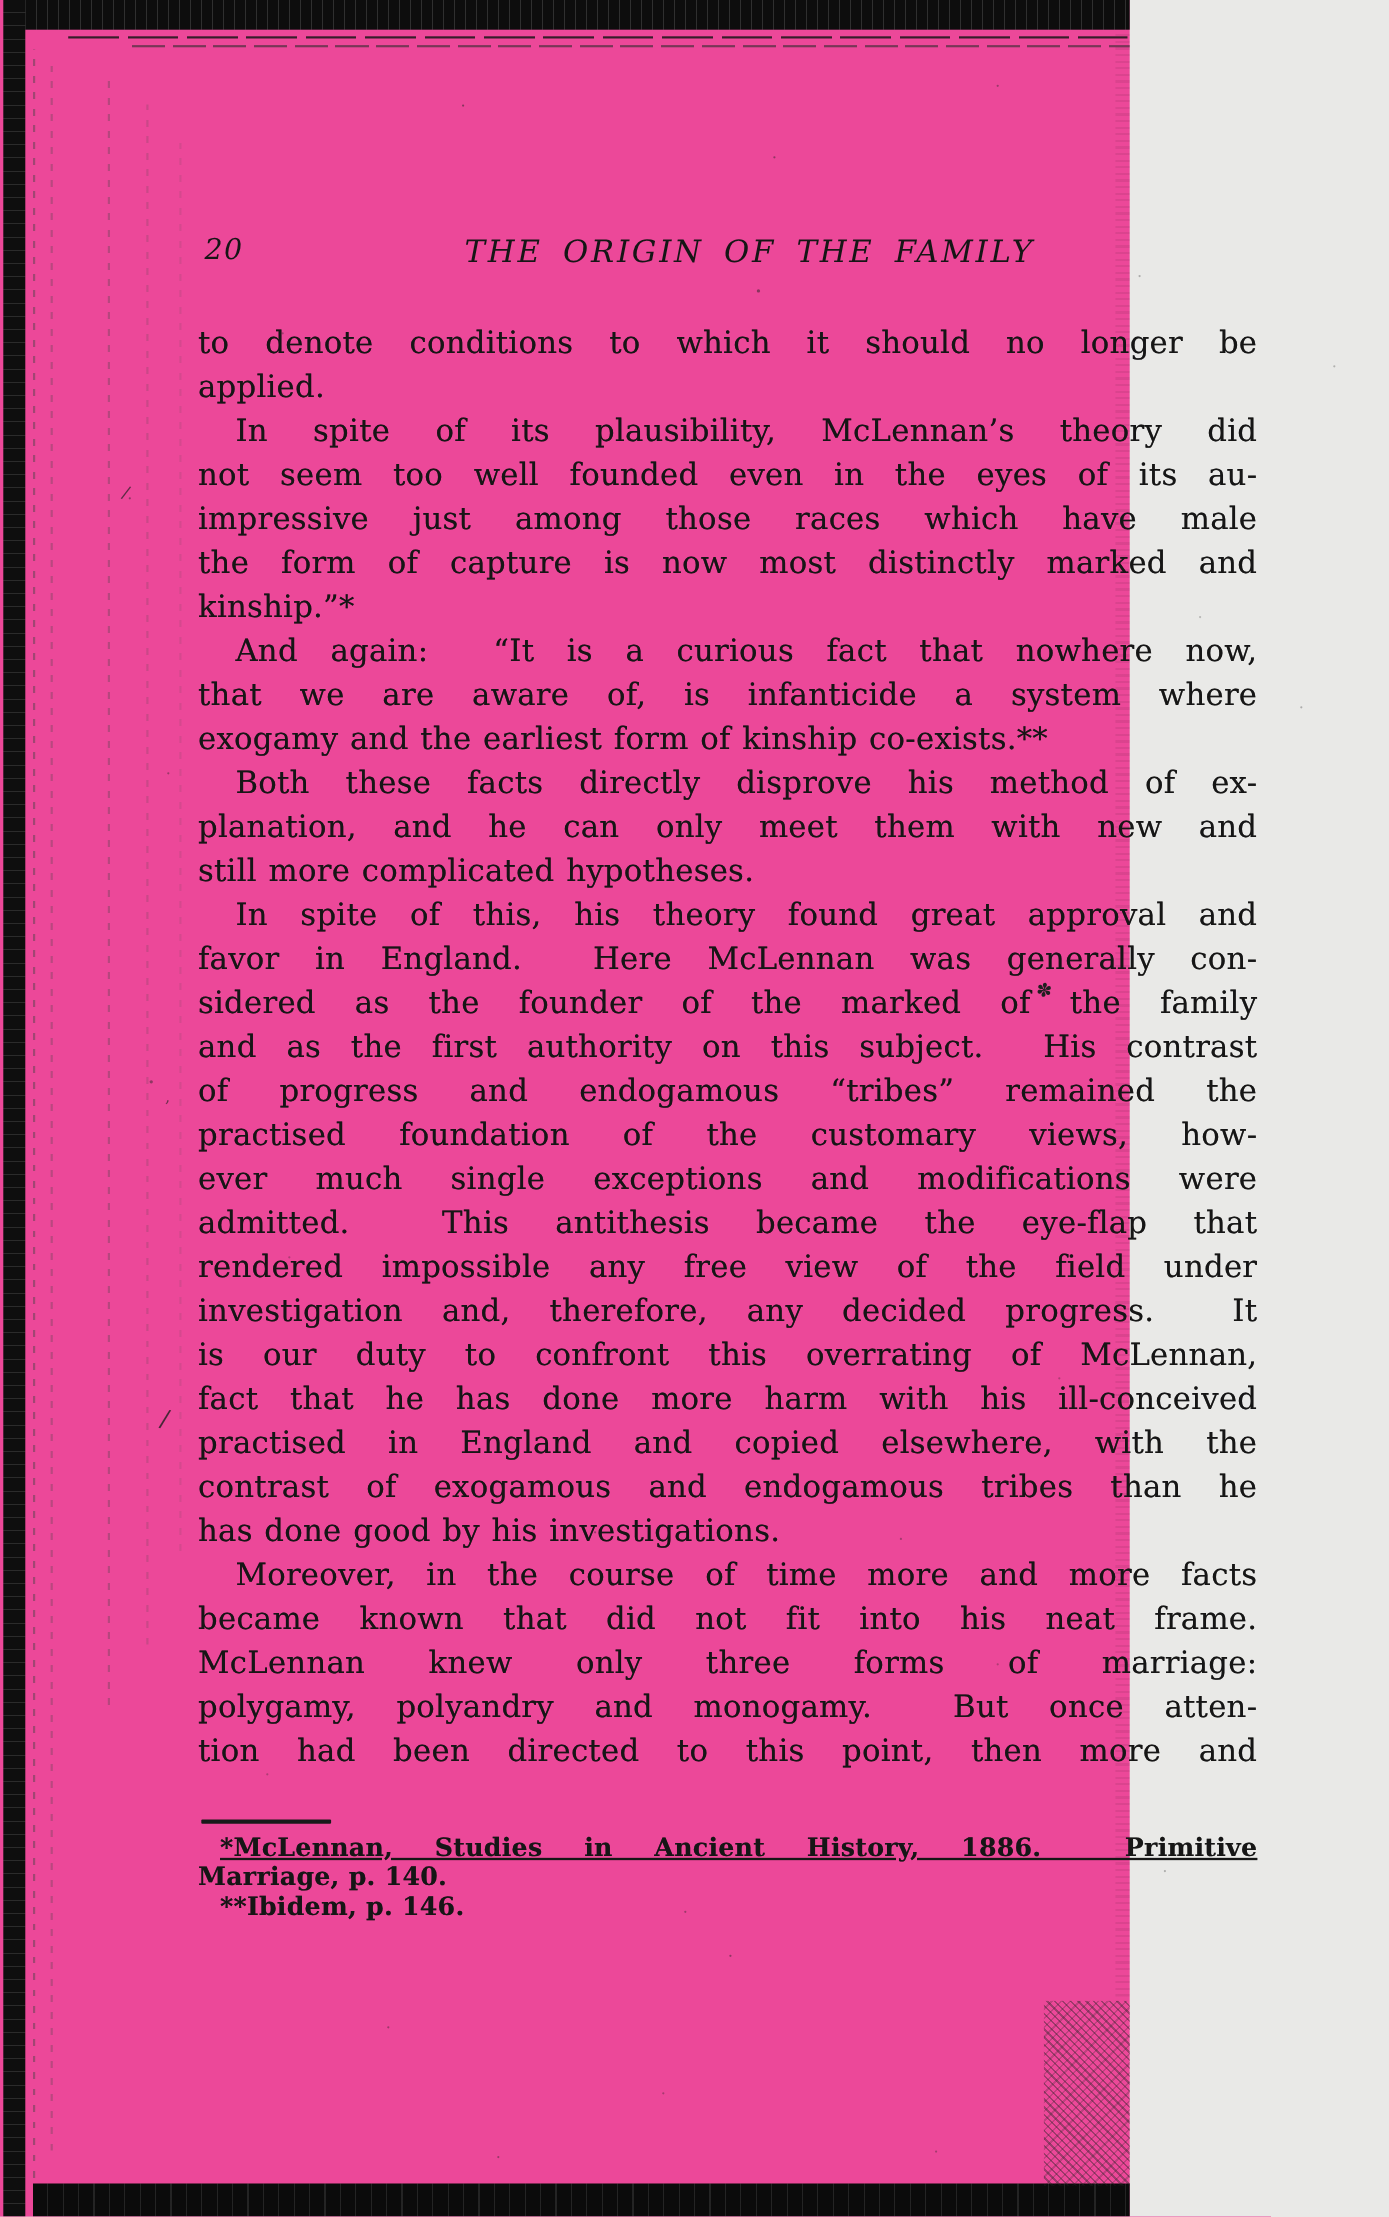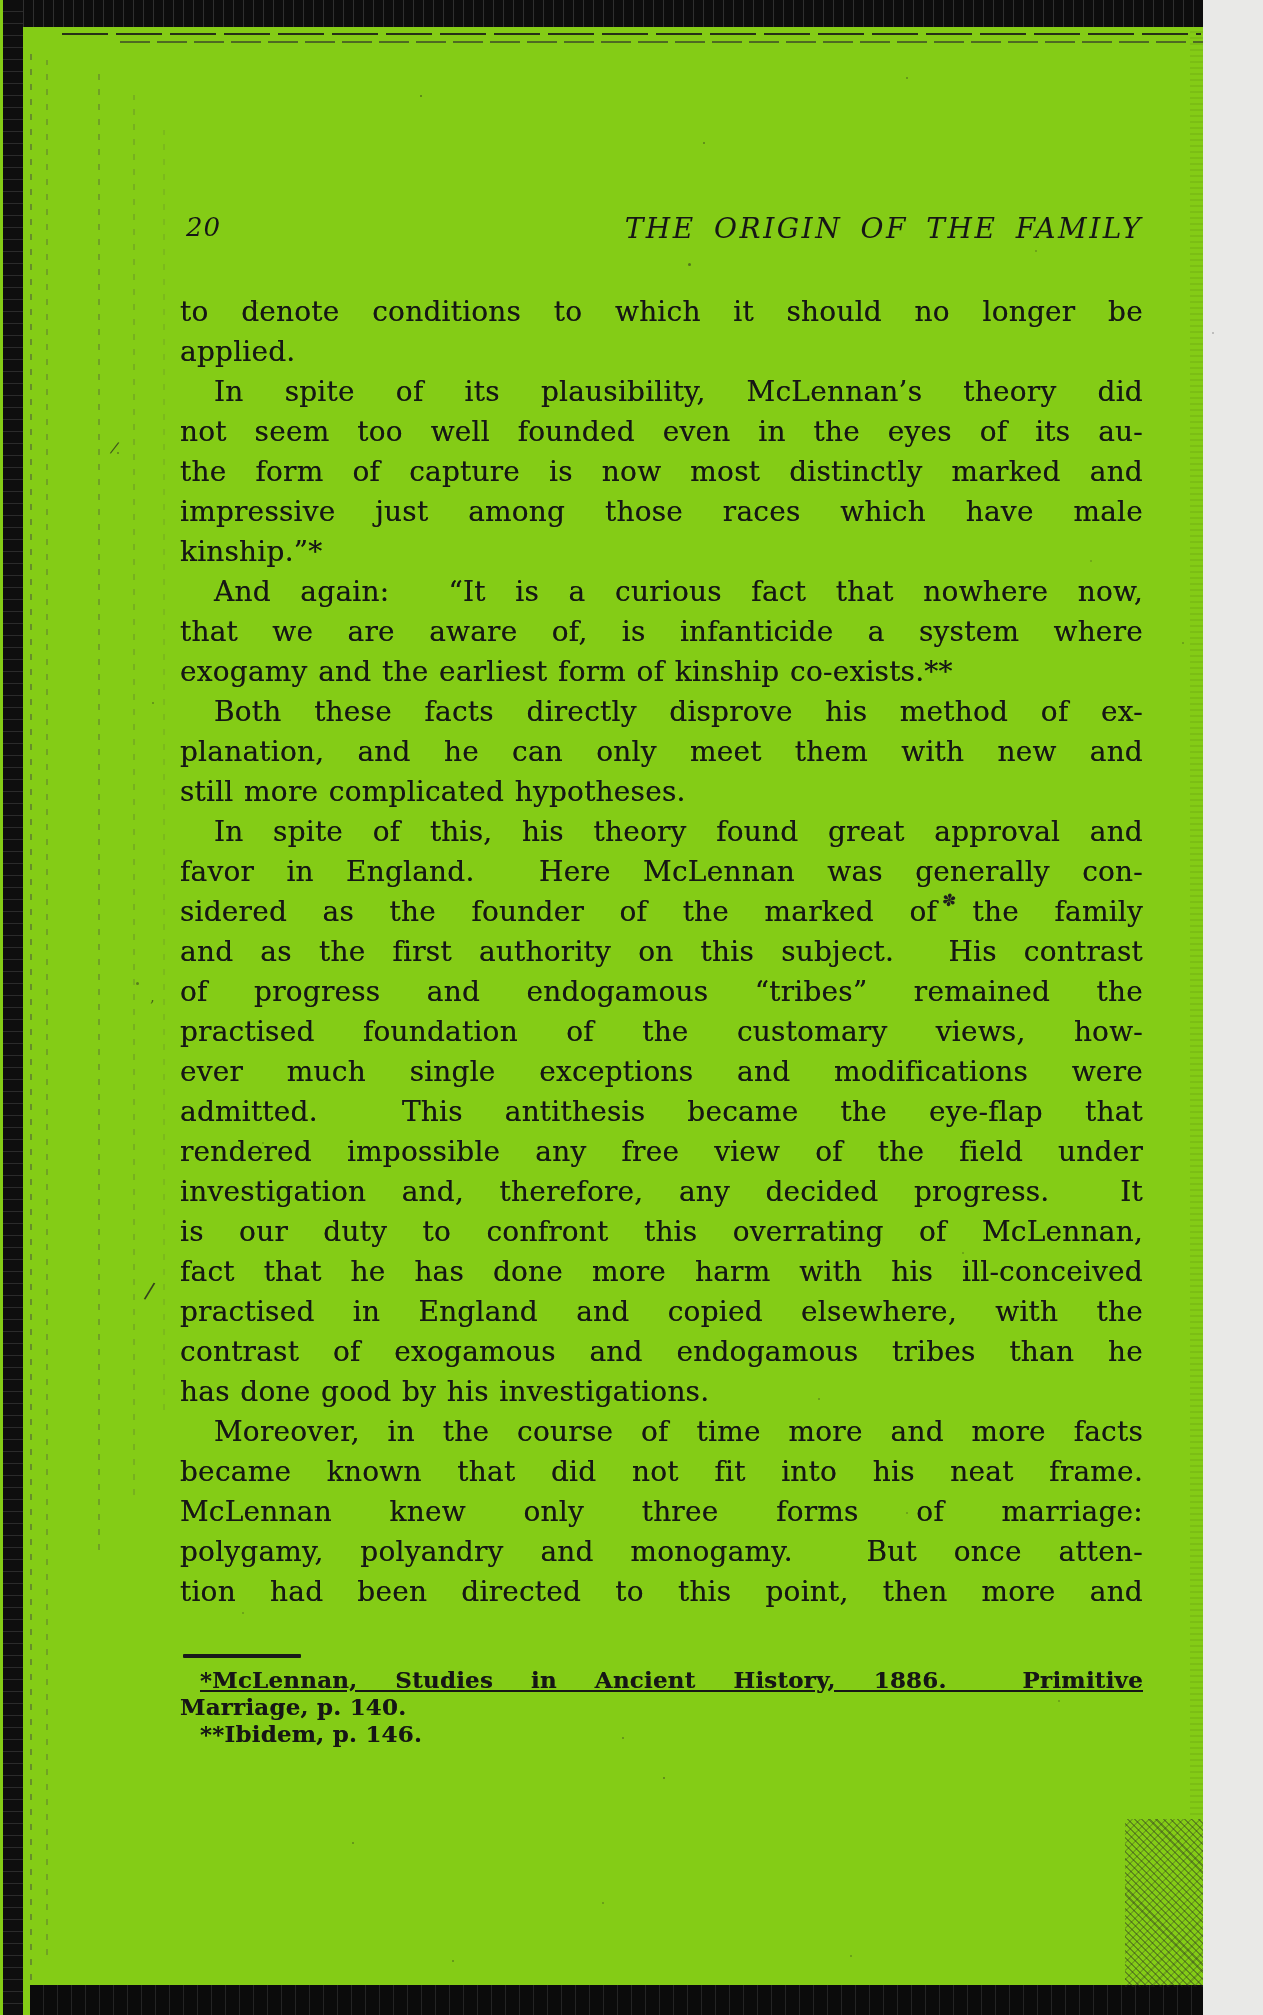--- a/index.html
+++ b/index.html
@@ -3,22 +3,22 @@
 <meta charset="utf-8">
 <style>
   html,body{margin:0;padding:0;}
   body{
     width:1263px;height:2015px;
     background:#e9e9e7;
     font-family:"DejaVu Serif","Liberation Serif",serif;
     overflow:hidden;
   }
   #page{
-    position:relative;width:1203px;height:2015px;
-    background:#84cc16;
+    position:relative;width:1027px;height:2015px;
+    background:#ec4899;
     color:#161616;
   }
   
   .b-top{position:absolute;top:0;left:14px;right:0;height:27px;background:#0d0d0d;
     background-image:repeating-linear-gradient(90deg,transparent 0 9px,rgba(255,255,255,.14) 9px 10px);}
   .topline1{position:absolute;top:33px;left:62px;right:2px;height:2px;
     background:repeating-linear-gradient(90deg,#161616 0 46px,transparent 46px 54px);opacity:.85;}
   .topline2{position:absolute;top:41px;left:120px;right:0;height:2px;
     background:repeating-linear-gradient(90deg,#2a2a2a 0 30px,transparent 30px 37px);opacity:.6;}
   .b-left{position:absolute;top:0;left:3px;width:20px;bottom:0;background:#0e0e0e;
@@ -33,21 +33,21 @@
   .vl-e{left:163px;top:130px;height:1280px;opacity:.13;}
   .corner-hatch{position:absolute;right:0;bottom:28px;width:78px;height:168px;
     background:
       repeating-linear-gradient(45deg,rgba(35,35,35,.38) 0 1.5px,transparent 1.5px 5px),
       repeating-linear-gradient(-45deg,rgba(35,35,35,.22) 0 1.5px,transparent 1.5px 6px);}
   .right-edge{position:absolute;right:0;top:28px;bottom:200px;width:13px;
     background:repeating-linear-gradient(0deg,rgba(0,0,0,.07) 0 2px,transparent 2px 6px);}
   
   #header{position:absolute;left:180px;top:212px;width:963px;height:40px;}
   #pageno{position:absolute;left:6px;top:0;font-size:26px;font-style:italic;letter-spacing:1px;}
-  #ptitle{text-align:right;padding-left:40px;font-size:28px;font-style:italic;
+  #ptitle{text-align:center;padding-left:40px;font-size:28px;font-style:italic;
     letter-spacing:2.5px;word-spacing:7px;}
   
   #body-text{position:absolute;left:180px;top:292px;width:963px;
     font-size:28px;line-height:40px;letter-spacing:.2px;word-spacing:1.5px;
     text-shadow:0 0 .4px rgba(0,0,0,.55);}
   .tline{white-space:pre-wrap;}
   .tline.just{text-align:justify;text-align-last:justify;}
   .tline.indent{text-indent:34px;}
   
   #fn-rule{position:absolute;left:183px;top:1654px;width:118px;height:4px;background:#1a1a1a;border-radius:1px;}
@@ -82,22 +82,22 @@
   <div id="header">
     <span id="pageno">20</span>
     <div id="ptitle">THE ORIGIN OF THE FAMILY</div>
   </div>
 
   <div id="body-text">
       <div class="tline just">to denote conditions to which it should no longer be</div>
       <div class="tline">applied.</div>
       <div class="tline indent just">In spite of its plausibility, McLennan’s theory did</div>
       <div class="tline just">not seem too well founded even in the eyes of its au-</div>
+      <div class="tline just">impressive just among those races which have male</div>
       <div class="tline just">the form of capture is now most distinctly marked and</div>
-      <div class="tline just">impressive just among those races which have male</div>
       <div class="tline">kinship.”*</div>
       <div class="tline indent just">And again:  “It is a curious fact that nowhere now,</div>
       <div class="tline just">that we are aware of, is infanticide a system where</div>
       <div class="tline">exogamy and the earliest form of kinship co-exists.**</div>
       <div class="tline indent just">Both these facts directly disprove his method of ex-</div>
       <div class="tline just">planation, and he can only meet them with new and</div>
       <div class="tline">still more complicated hypotheses.</div>
       <div class="tline indent just">In spite of this, his theory found great approval and</div>
       <div class="tline just">favor in England.  Here McLennan was generally con-</div>
       <div class="tline just">sidered as the founder of the marked of the family</div>

